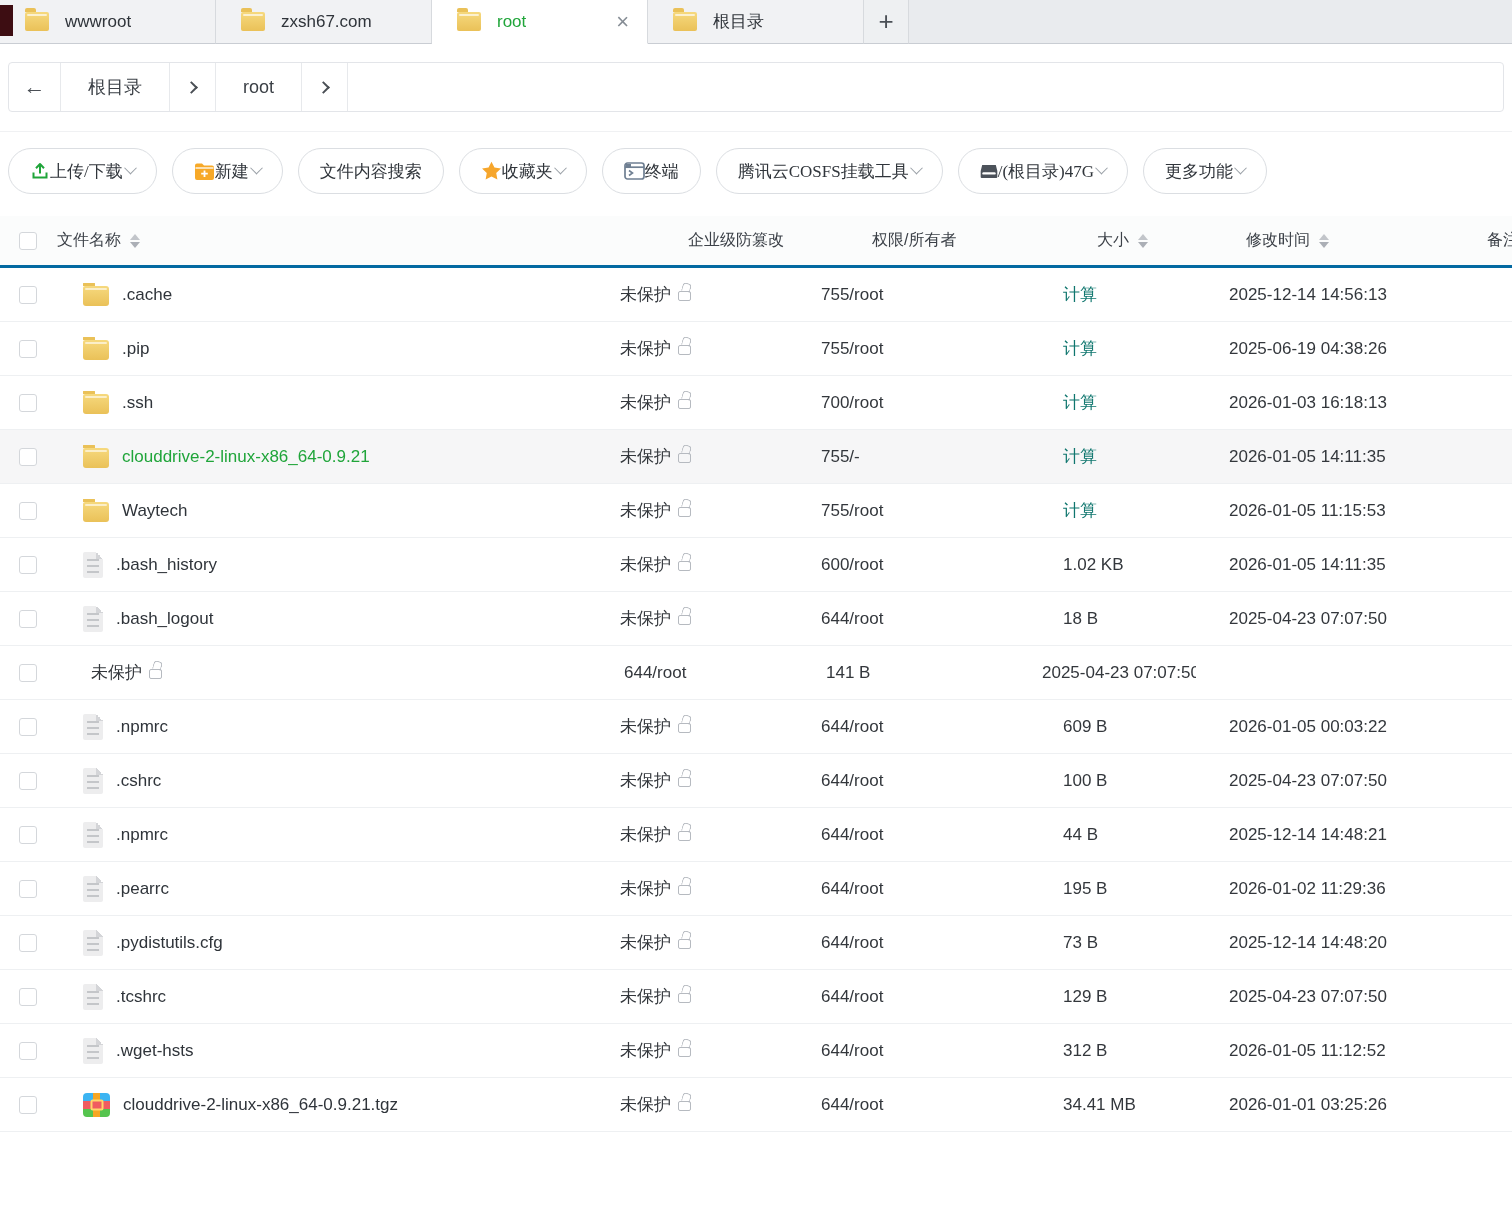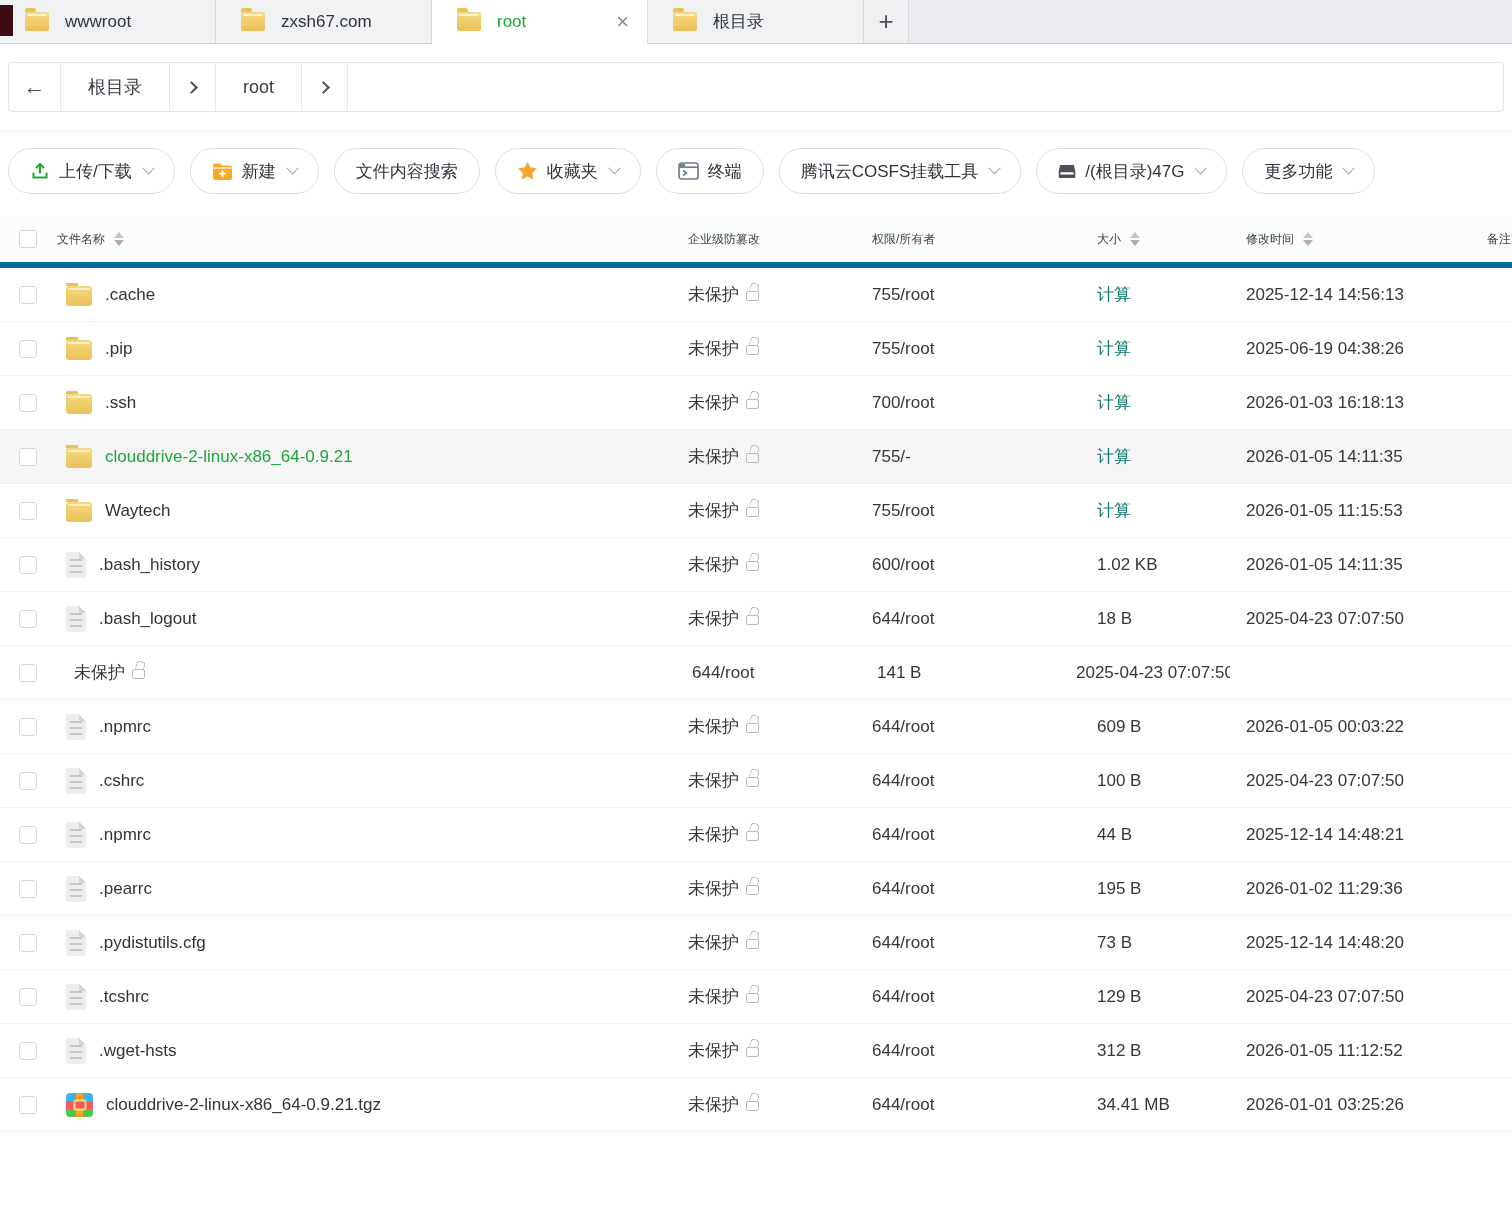--- a/index.html
+++ b/index.html
@@ -32,45 +32,45 @@
   .pb-cell { display:flex; align-items:center; justify-content:center; border-right:1px solid #e7e9ec; cursor:pointer; }
   .pb-back { width:52px; font-size:22px; color:#4a4f55; }
   .pb-item { padding:0 27px; font-size:18px; color:#3a3f45; }
   .pb-chev { width:46px; }
   .chev-r { width:9px; height:9px; border-top:2px solid #4a4f55; border-right:2px solid #4a4f55;
     transform:rotate(45deg); margin-left:-3px; }
   .pb-rest { flex:1; border-right:none; cursor:text; }
 
   
   .toolbar { display:flex; gap:15px; padding:16px 8px 22px 8px; align-items:center; }
-  .tbtn { display:flex; align-items:center; gap:9px; height:46px; padding:0 21px;
+  .tbtn { display:flex; align-items:center; height:46px; padding:0 21px;
     background:#fff; border:1px solid #dbdee2; border-radius:23px; font-size:17px; color:#30353b;
-    font-family:Liberation Sans, sans-serif; cursor:pointer; white-space:nowrap; }
+    font-family:Liberation Serif, serif; cursor:pointer; white-space:nowrap; }
   .ticon { display:inline-flex; align-items:center; justify-content:center; }
   .chev-d { width:9px; height:9px; border-right:1.8px solid #9aa0a7; border-bottom:1.8px solid #9aa0a7;
     transform:rotate(45deg) translate(-1px,-1px); margin-left:3px; margin-top:-4px; }
 
   
   .grid { display:grid; grid-template-columns:46px minmax(0,1fr) 180px 220px 170px 230px 52px; align-items:center; }
-  .thead { height:52px; background:#fbfcfc; border-bottom:6px solid #0369a1; font-size:12px; color:#3c4148; }
+  .thead { height:52px; background:#fbfcfc; border-bottom:3px solid #0369a1; font-size:16px; color:#3c4148; }
   .hcell { display:flex; align-items:center; overflow:hidden; white-space:nowrap; cursor:pointer; }
   .c-check { padding-left:19px; }
   .checkbox { width:18px; height:18px; background:#fff; border:1px solid #d4d7db; border-radius:3px; cursor:pointer; }
   .h-name { padding-left:11px; }
   .c-tamper { padding-left:28px; }
   .c-perm  { padding-left:32px; }
   .c-size  { padding-left:37px; }
   .c-time  { padding-left:16px; }
   .c-note  { padding-left:27px; }
   .sort { display:inline-flex; flex-direction:column; gap:2px; margin-left:9px; }
   .sort i { width:0; height:0; border-left:5px solid transparent; border-right:5px solid transparent; }
   .sort .up { border-bottom:6px solid #c2c5ca; }
   .sort .down { border-top:6px solid #abafb6; }
 
-  .row { height:54px; border-bottom:1px solid #eef0f2; font-size:17px; cursor:pointer; }
+  .row { height:54px; border-bottom:1px solid #eef0f2; font-size:17px; cursor:pointer;gap:17px; }
   .row.hl { background:#f6f6f7; }
   .cell { display:flex; align-items:center; overflow:hidden; white-space:nowrap; }
   .name-cell { padding-left:20px; gap:13px; }
   .fname { color:#2f343a; }
   .fname.green { color:#20a53a; }
   .lock { width:13px; height:10px; border:1.5px solid #b6bac0; border-radius:2px; margin-left:7px;
     position:relative; flex:0 0 auto; margin-top:3px; }
   .lock::before { content:""; position:absolute; width:7px; height:8px; border:1.5px solid #b6bac0;
     border-bottom:none; border-radius:4px 4px 0 0; top:-9px; left:3px; transform:rotate(16deg); }
   .size-link { color:#0f766e; }

